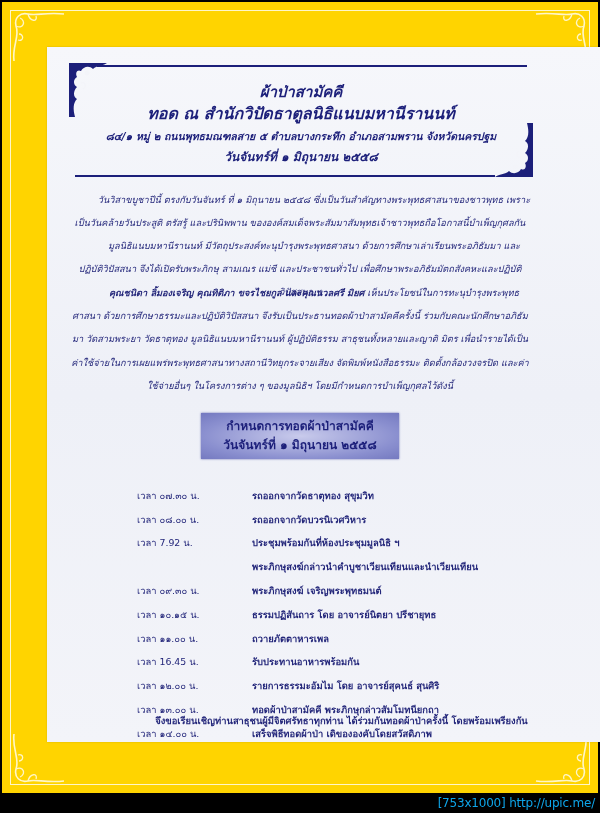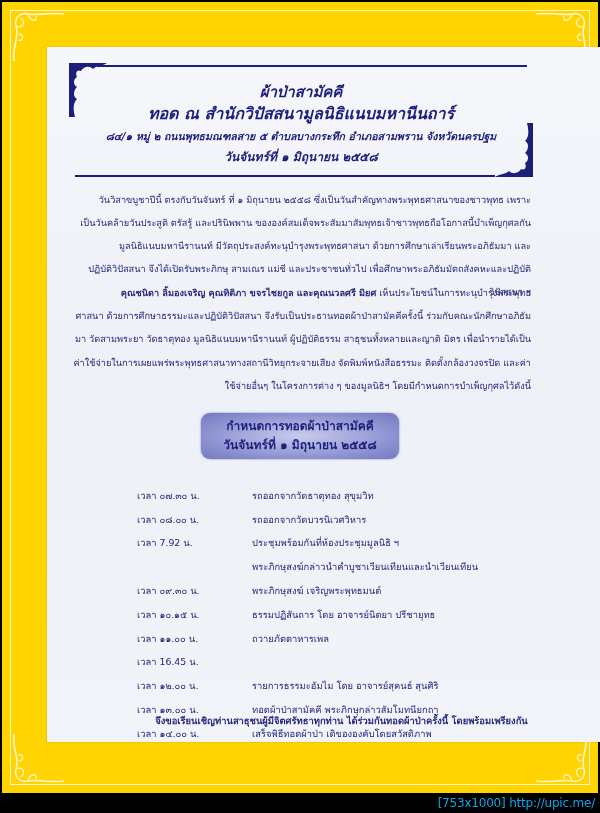--- a/index.html
+++ b/index.html
@@ -40,42 +40,42 @@
   .orn-tl { left: 0; top: 0; }
   .orn-br { right: 0; bottom: 0; transform: scale(-1,-1); }
   .banner-text { position: absolute; left: 0; right: 0; top: 22px; text-align: center; color: #1c1f7a; font-style: italic; font-weight: bold; }
   .bt1 { font-size: 15px; line-height: 22px; }
   .bt2 { font-size: 16px; line-height: 22px; }
   .bt3 { font-size: 10.5px; line-height: 22px; }
   .bt4 { font-size: 12px; line-height: 20px; }
 
   .body-text {
     position: absolute; left: 22px; width: 462px; color: #23267a;
-    font-size: 9.2px; line-height: 23.2px; text-align: right;
+    font-size: 9.2px; line-height: 23.2px; text-align: center; font-style: italic;
   }
   .para { margin: 0; }
   .indent { text-indent: 28px; }
   .p1 { top: 141px; }
   .p2 { top: 187px; }
   .p3 { top: 234px; }
   .bold { font-weight: bold; }
 
   .sched-title {
     position: absolute; left: 154px; top: 366px; width: 198px; height: 46px;
-    border-radius: 9px;
+    border-radius: 0;
     background: radial-gradient(ellipse at center, #c9cbec 0%, #8a8fcf 70%, #7479c0 100%);
     color: #1c1f7a; font-weight: bold; font-size: 12px; line-height: 19px;
     text-align: center; padding-top: 4px; box-sizing: border-box;
     box-shadow: 0 0 2px #6a6fb6;
   }
 
   .schedule { position: absolute; left: 90px; top: 432px; width: 400px; }
   .row { display: flex; height: 23.8px; align-items: flex-end; font-size: 9.4px; color: #23267a; }
   .row .time { width: 115px; flex: none; }
-  .row .desc { flex: 1; font-weight: normal; }
+  .row .desc { flex: 1; font-weight: bold; }
 
   .closing {
     position: absolute; left: 15px; right: 0; top: 666px; text-align: center;
     color: #23267a; font-size: 9.4px; font-weight: bold;
   }
 
   .footer-bar {
     position: absolute; left: 0; right: 0; top: 795px; height: 18px; background: #000;
   }
   .footer-text {
@@ -128,21 +128,21 @@
     </div>
     <div class="orn orn-br">
       <svg viewBox="0 0 46 60" width="46" height="60">
           <path d="M2 4 L40 4 C34 8 30 6 26 10 C22 6 16 8 14 12 C10 10 8 14 10 18 C6 20 6 26 10 28 C6 32 6 38 10 40 C6 44 6 50 8 58 L2 58 Z" fill="#1c1f7a"></path>
           <circle cx="20" cy="14" r="2.5" fill="#f3f4f9"></circle>
           <path d="M14 24 C18 22 20 28 16 30" fill="none" stroke="#f3f4f9" stroke-width="1.2"></path>
         </svg>
     </div>
     <div class="banner-text">
       <div class="bt1">ผ้าป่าสามัคคี</div>
-      <div class="bt2">ทอด ณ สำนักวิปัสสนามูลนิธิแนบมหานีนถาร์</div>
+      <div class="bt2">ทอด ณ สำนักวิปัดธาตูลนิธิแนบมหานีรานนท์</div>
       <div class="bt3">๘๔/๑ หมู่ ๒ ถนนพุทธมณฑลสาย ๕ ตำบลบางกระทึก อำเภอสามพราน จังหวัดนครปฐม</div>
       <div class="bt4">วันจันทร์ที่ ๑ มิถุนายน ๒๕๕๘</div>
     </div>
   </div>
 
   <div class="body-text p1">
     <p class="para indent">วันวิสาขบูชาปีนี้ ตรงกับวันจันทร์ ที่ ๑ มิถุนายน ๒๕๕๘ ซึ่งเป็นวันสำคัญทางพระพุทธศาสนาของชาวพุทธ เพราะเป็นวันคล้ายวันประสูติ ตรัสรู้ และปรินิพพาน ขององค์สมเด็จพระสัมมาสัมพุทธเจ้าชาวพุทธถือโอกาสนี้บำเพ็ญกุศลกัน</p>
   </div>
   <div class="body-text p2">
     <p class="para indent">มูลนิธิแนบมหานีรานนท์ มีวัตถุประสงค์ทะนุบำรุงพระพุทธศาสนา ด้วยการศึกษาเล่าเรียนพระอภิธัมมา และปฏิบัติวิปัสสนา จึงได้เปิดรับพระภิกษุ สามเณร แม่ชี และประชาชนทั่วไป เพื่อศึกษาพระอภิธัมมัตถสังคหะและปฏิบัติวิปัสสนา ฯ</p>
@@ -180,20 +180,21 @@
     <div class="row">
         <span class="time">เวลา ๑๐.๑๕ น.</span>
         <span class="desc">ธรรมปฏิสันถาร โดย อาจารย์นิตยา ปรีชายุทธ</span>
       </div>
     <div class="row">
         <span class="time">เวลา ๑๑.๐๐ น.</span>
         <span class="desc">ถวายภัตตาหารเพล</span>
       </div>
     <div class="row">
         <span class="time">เวลา 16.45 น.</span>
+        <span class="desc">รับประทานอาหารพร้อมกัน</span>
       </div>
     <div class="row">
         <span class="time">เวลา ๑๒.๐๐ น.</span>
         <span class="desc">รายการธรรมะอัมไม โดย อาจารย์สุคนธ์ สุนศิริ</span>
       </div>
     <div class="row">
         <span class="time">เวลา ๑๓.๐๐ น.</span>
         <span class="desc">ทอดผ้าป่าสามัคคี พระภิกษุกล่าวสัมโมทนียกถา</span>
       </div>
     <div class="row">

